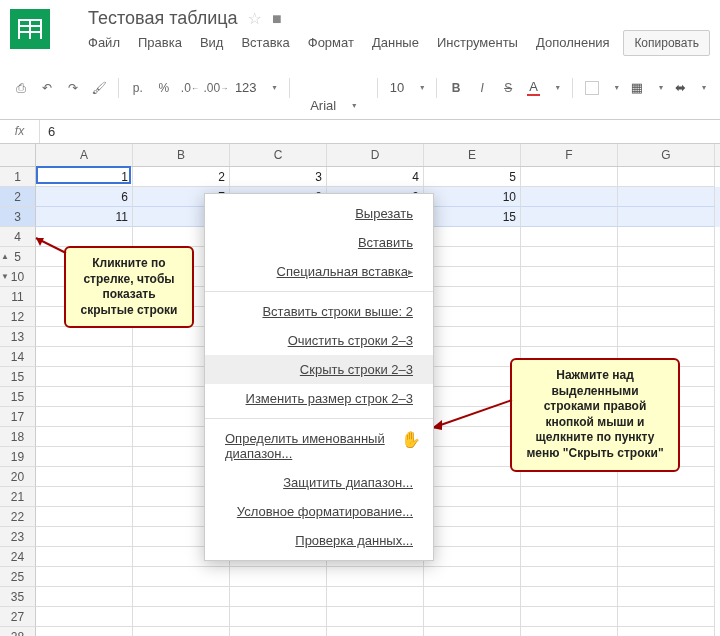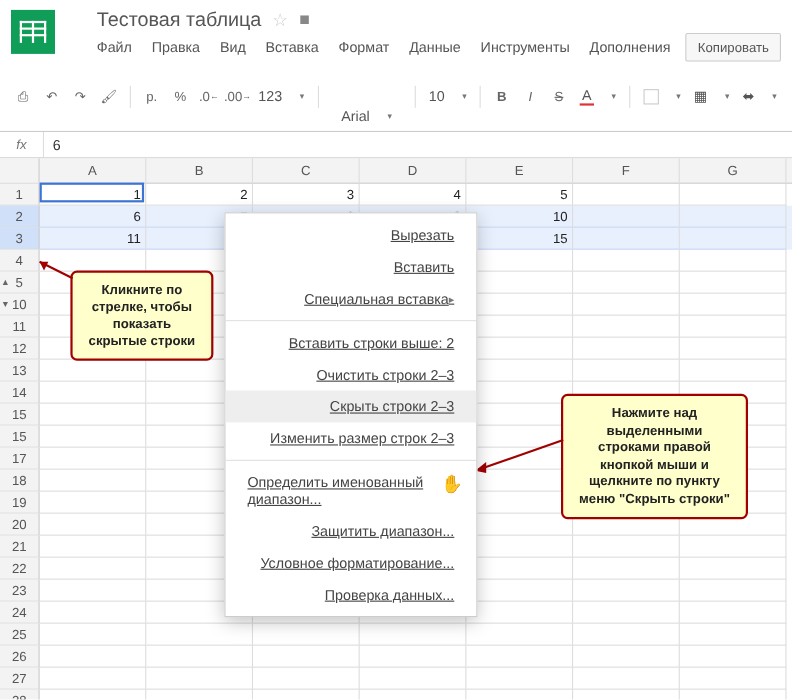--- a/index.html
+++ b/index.html
@@ -355,21 +355,21 @@
         <div class="rh">25</div>
         <div class="cell"></div>
         <div class="cell"></div>
         <div class="cell"></div>
         <div class="cell"></div>
         <div class="cell"></div>
         <div class="cell"></div>
         <div class="cell"></div>
       </div>
       <div class="row">
-        <div class="rh">26</div>
+        <div class="rh">35</div>
         <div class="cell"></div>
         <div class="cell"></div>
         <div class="cell"></div>
         <div class="cell"></div>
         <div class="cell"></div>
         <div class="cell"></div>
         <div class="cell"></div>
       </div>
       <div class="row">
         <div class="rh">27</div>

